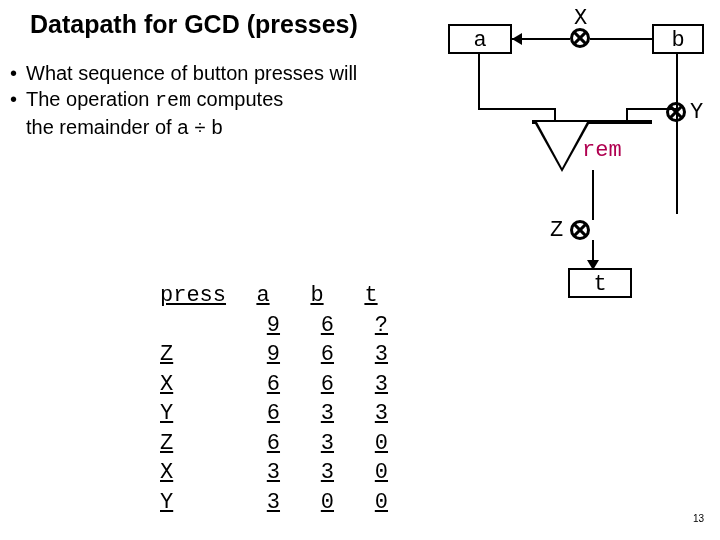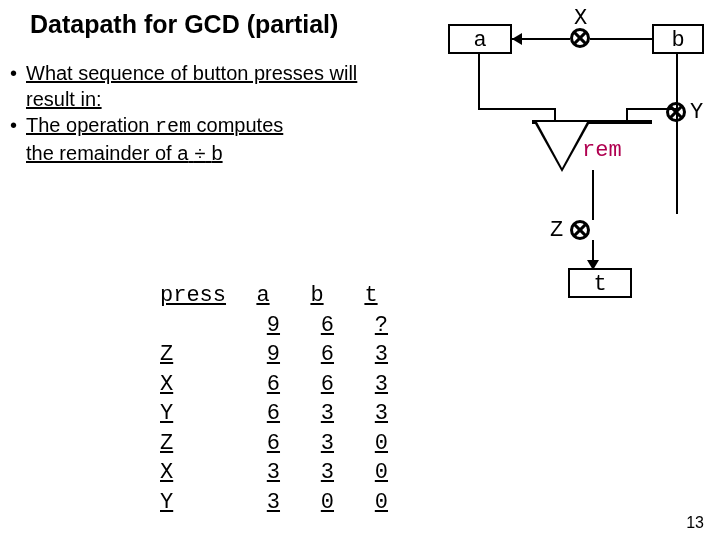--- a/index.html
+++ b/index.html
@@ -20,21 +20,21 @@
     font-size: 25px;
     font-weight: bold;
   }
   .bullets {
     position: absolute;
     top: 60px;
     left: 8px;
     width: 440px;
     line-height: 1.3;
   }
-  .bullets .row { position: relative; padding-left: 18px; text-decoration: underline; }
+  .bullets .row { position: relative; padding-left: 18px; }
   .bullets .dot::before {
     content: "•";
     position: absolute;
     left: 2px;
   }
   .bullets .sub { padding-left: 48px; }
   .mono { font-family: "Courier New", monospace; }
   .table {
     position: absolute;
     left: 158px;
@@ -128,32 +128,31 @@
   }
   .arrow-d {
     position: absolute; width: 0; height: 0;
     border-left: 6px solid transparent;
     border-right: 6px solid transparent;
     border-top: 10px solid #000;
   }
   .pagenum {
     position: absolute;
     right: 16px;
-    bottom: 8px;
-    font-size: 16px;
+    bottom: 16px;
+    font-size: 10px;
   }
 </style>
 </head>
 <body>
 
-<div class="title">Datapath for GCD (partial)</div>
+<div class="title">Datapath for GCD (presses)</div>
 
 <div class="bullets">
   <div class="row dot">What sequence of button presses will</div>
-  <div class="row" style="padding-left:18px">result in:</div>
   <div class="row dot">
     <span>The operation </span><span class="mono">rem</span><span> computes</span>
   </div>
   <div class="row" style="padding-left:18px">
     <span>the remainder of a</span>
     <span class="mono">÷</span>
     <span>b</span>
   </div>
 </div>
 

